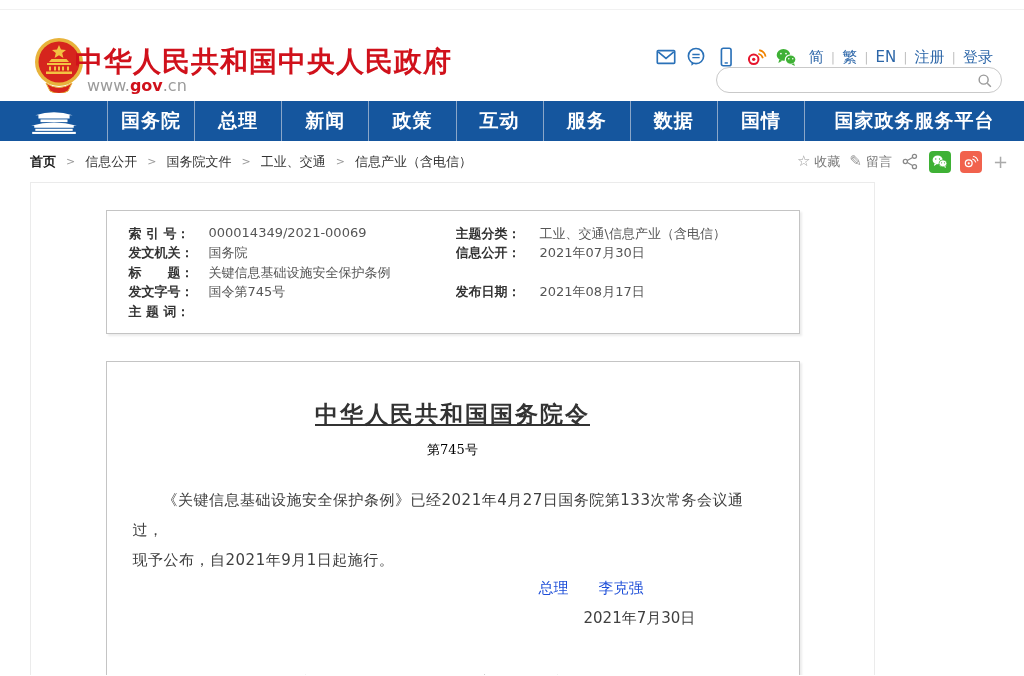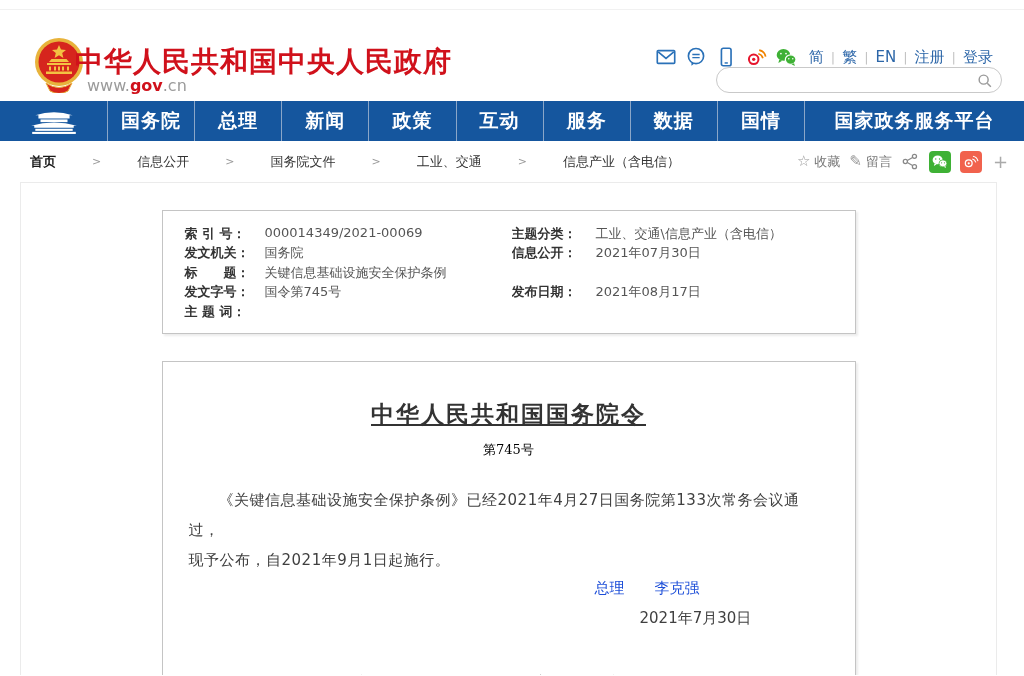--- a/index.html
+++ b/index.html
@@ -29,35 +29,35 @@
   .nav { height:40px; background:#15569e; display:flex; }
   .nav-cell { display:flex; align-items:center; justify-content:center; color:#fff;
               font-size:19px; font-weight:bold; letter-spacing:1px; cursor:pointer;
               border-left:1px solid #8aa6c8; }
   .nav-cell:first-child { border-left:none; width:107px; flex:none; }
   .nav-cell { flex:1; }
   .nav-cell.nav-last { flex:none; width:220px; font-size:19px; }
 
   
   .crumbrow { height:41px; display:flex; align-items:center; padding:0 16px 0 30px;
-              font-size:13px; color:#333;gap:26px; }
+              font-size:13px; color:#333; }
   .bc-home { font-weight:bold; color:#1a1a1a; cursor:pointer; }
   .bc-link { color:#333; cursor:pointer; }
   .bc-sep { color:#999; margin:0 10px; font-size:11px; }
   .tools { margin-left:auto; display:flex; align-items:center; gap:9px; color:#777; font-size:13px; }
   .tool-btn { display:flex; align-items:center; gap:4px; cursor:pointer; color:#777; }
   .tool-glyph { color:#999; font-size:15px; line-height:1; }
   .badge { width:22px; height:22px; border-radius:4px; display:flex; align-items:center;
            justify-content:center; cursor:pointer; }
   .badge.wechat { background:#3eb135; }
   .badge.weibo  { background:#f1624d; }
   .plus { color:#aaa; font-size:18px; cursor:pointer; margin-left:2px; }
 
   
-  .outer-box { margin-left:20px; width:977px; height:493px; border:1px solid #ebebeb;
+  .outer-box { margin-left:30px; width:845px; height:493px; border:1px solid #ebebeb;
                border-bottom:none; overflow:hidden; }
   .meta-box { width:694px; margin:27px auto 0; border:1px solid #c4c4c4;
               box-shadow:2px 2px 2px rgba(0,0,0,0.08); padding:13px 0 11px;
               display:grid; grid-template-columns:349px 345px; grid-auto-rows:19.5px;
               align-items:center; background:#fff; }
   .meta-cell { display:flex; font-size:13px; white-space:nowrap; overflow:hidden; }
   .meta-cell .lbl { font-weight:bold; color:#333; flex-shrink:0; }
   .meta-cell.l .lbl { margin-left:22px; width:80px; }
   .meta-cell.r .lbl { width:84px; }
   .meta-cell .val { color:#555; }

